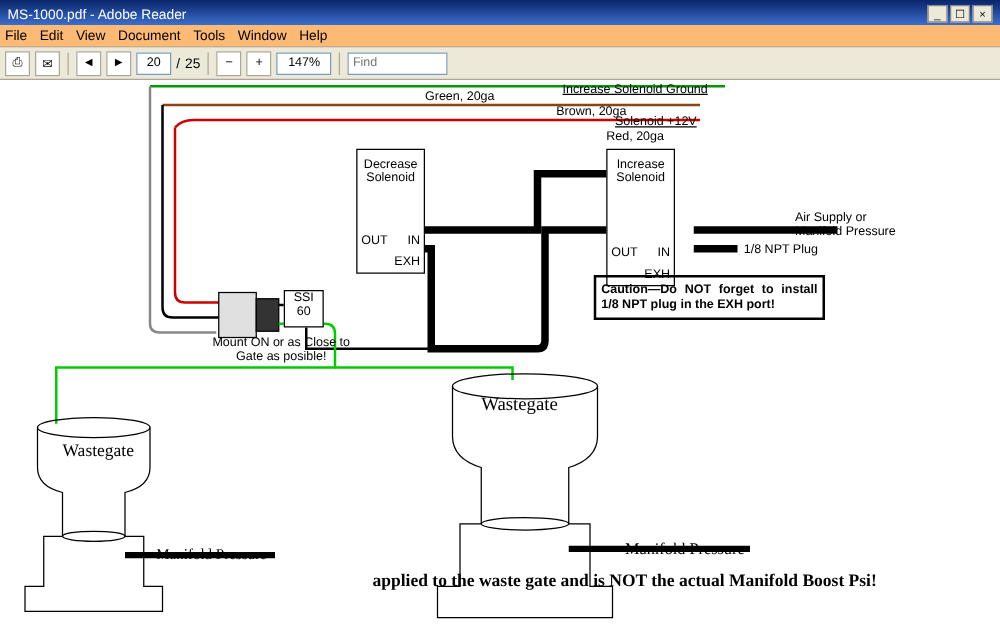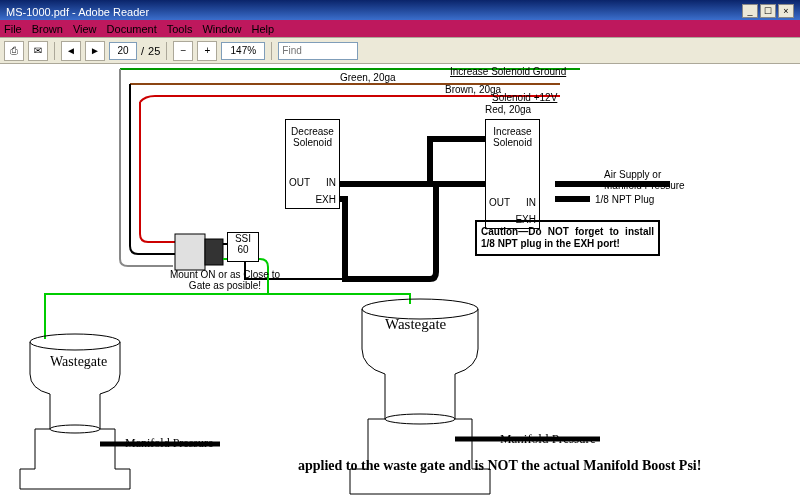--- a/index.html
+++ b/index.html
@@ -1,20 +1,20 @@
 <!DOCTYPE html>
 <html><head>
 <meta charset="utf-8">
 <style>
 *{margin:0;padding:0;box-sizing:border-box}
 body{font-family:Tahoma,Arial,sans-serif;font-size:11px;background:#ece9d8;width:800px;height:500px;overflow:hidden;position:relative}
 .titlebar{background:linear-gradient(#0a246a,#3b6ecc);color:#fff;height:20px;padding:2px 6px;font-size:11px;display:flex;align-items:flex-end;justify-content:space-between}
 .titlebar .btns{display:flex;gap:2px}
 .titlebar .btn{width:16px;height:14px;background:#ece9d8;border:1px solid #888;font-size:9px;text-align:center;line-height:12px;color:#000}
-.menubar{background:#be185d;border-bottom:1px solid #aca899;height:18px;padding:1px 4px;font-size:11px;display:flex;gap:10px;align-items:center}
+.menubar{background:#fdba74;border-bottom:1px solid #aca899;height:18px;padding:1px 4px;font-size:11px;display:flex;gap:10px;align-items:center}
 .menubar span{cursor:default}
 .toolbar{background:#ece9d8;border-bottom:1px solid #aca899;height:26px;padding:2px 4px;display:flex;align-items:center;gap:4px}
 .tb-btn{width:20px;height:20px;border:1px solid #aca899;background:#fff;font-size:10px;display:flex;align-items:center;justify-content:center}
 .tb-input{width:28px;height:18px;border:1px solid #7f9db9;font-size:10px;text-align:center}
 .tb-sep{width:1px;height:18px;background:#aca899;margin:0 2px}
 .canvas{position:absolute;top:64px;left:0;right:0;bottom:0;background:#fff;overflow:hidden}
 .box{position:absolute;border:1px solid #000;background:#fff;font-size:10px;text-align:center}
 .label{position:absolute;font-size:10px;font-family:Arial}
 .bold{font-weight:bold}
 .notebox{position:absolute;border:2px solid #000;padding:4px;font-size:10px;font-family:Arial;font-weight:bold;text-align:justify;line-height:1.2}
@@ -28,21 +28,21 @@
   <span>MS-1000.pdf - Adobe Reader</span>
   <div class="btns">
     <div class="btn">_</div>
     <div class="btn">☐</div>
     <div class="btn">×</div>
   </div>
 </div>
 
 <div class="menubar">
   <span>File</span>
-  <span>Brown</span>
+  <span>Edit</span>
   <span>View</span>
   <span>Document</span>
   <span>Tools</span>
   <span>Window</span>
   <span>Help</span>
 </div>
 
 <div class="toolbar">
   <div class="tb-btn">⎙</div>
   <div class="tb-btn">✉</div>
@@ -97,38 +97,38 @@
     <line x1="105" y1="140" x2="250" y2="140" stroke="#000" stroke-width="5"></line>
   </g>
 </svg>
 
 <div class="label" style="top:8px;left:340px">Green, 20ga</div>
 <div class="label" style="top:2px;left:450px;text-decoration:underline">Increase Solenoid Ground</div>
 <div class="label" style="top:20px;left:445px">Brown, 20ga</div>
 <div class="label" style="top:28px;left:492px;text-decoration:underline">Solenoid +12V</div>
 <div class="label" style="top:40px;left:485px">Red, 20ga</div>
 
-<div class="box" style="top:55px;left:285px;width:55px;height:90px">
+<div class="box" style="top:55px;left:285px;width:55px;height:100px">
   <div style="margin-top:6px">Decrease Solenoid</div>
   <div style="position:absolute;bottom:20px;right:3px">IN</div>
   <div style="position:absolute;bottom:20px;left:3px">OUT</div>
   <div style="position:absolute;bottom:3px;right:3px">EXH</div>
 </div>
 
 <div class="box" style="top:55px;left:485px;width:55px;height:110px">
   <div style="margin-top:6px">Increase Solenoid</div>
   <div style="position:absolute;bottom:20px;right:3px">IN</div>
   <div style="position:absolute;bottom:20px;left:3px">OUT</div>
   <div style="position:absolute;bottom:3px;right:3px">EXH</div>
 </div>
 
 <div class="box" style="top:168px;left:227px;width:32px;height:30px;line-height:1.1;padding-top:0">SSI 60</div>
 <div class="label" style="top:205px;left:160px;width:130px;text-align:center">Mount ON or as Close to Gate as posible!</div>
 
-<div class="label" style="top:105px;left:604px;width:90px">Air Supply or Manifold Pressure</div>
+<div class="label" style="top:105px;left:636px;width:90px">Air Supply or Manifold Pressure</div>
 <div class="label" style="top:130px;left:595px;width:60px">1/8 NPT Plug</div>
 
 <div class="notebox" style="top:156px;left:475px;width:185px;font-weight:normal">
   <span class="bold">Caution—Do NOT forget to install 1/8 NPT plug in the EXH port!</span>
 </div>
 
 
 <div class="label serif" style="top:290px;left:50px;font-size:14px">Wastegate</div>
 <div class="label serif" style="top:372px;left:125px;font-size:12px">Manifold Pressure</div>
 <div class="label serif" style="top:252px;left:385px;font-size:15px">Wastegate</div>

